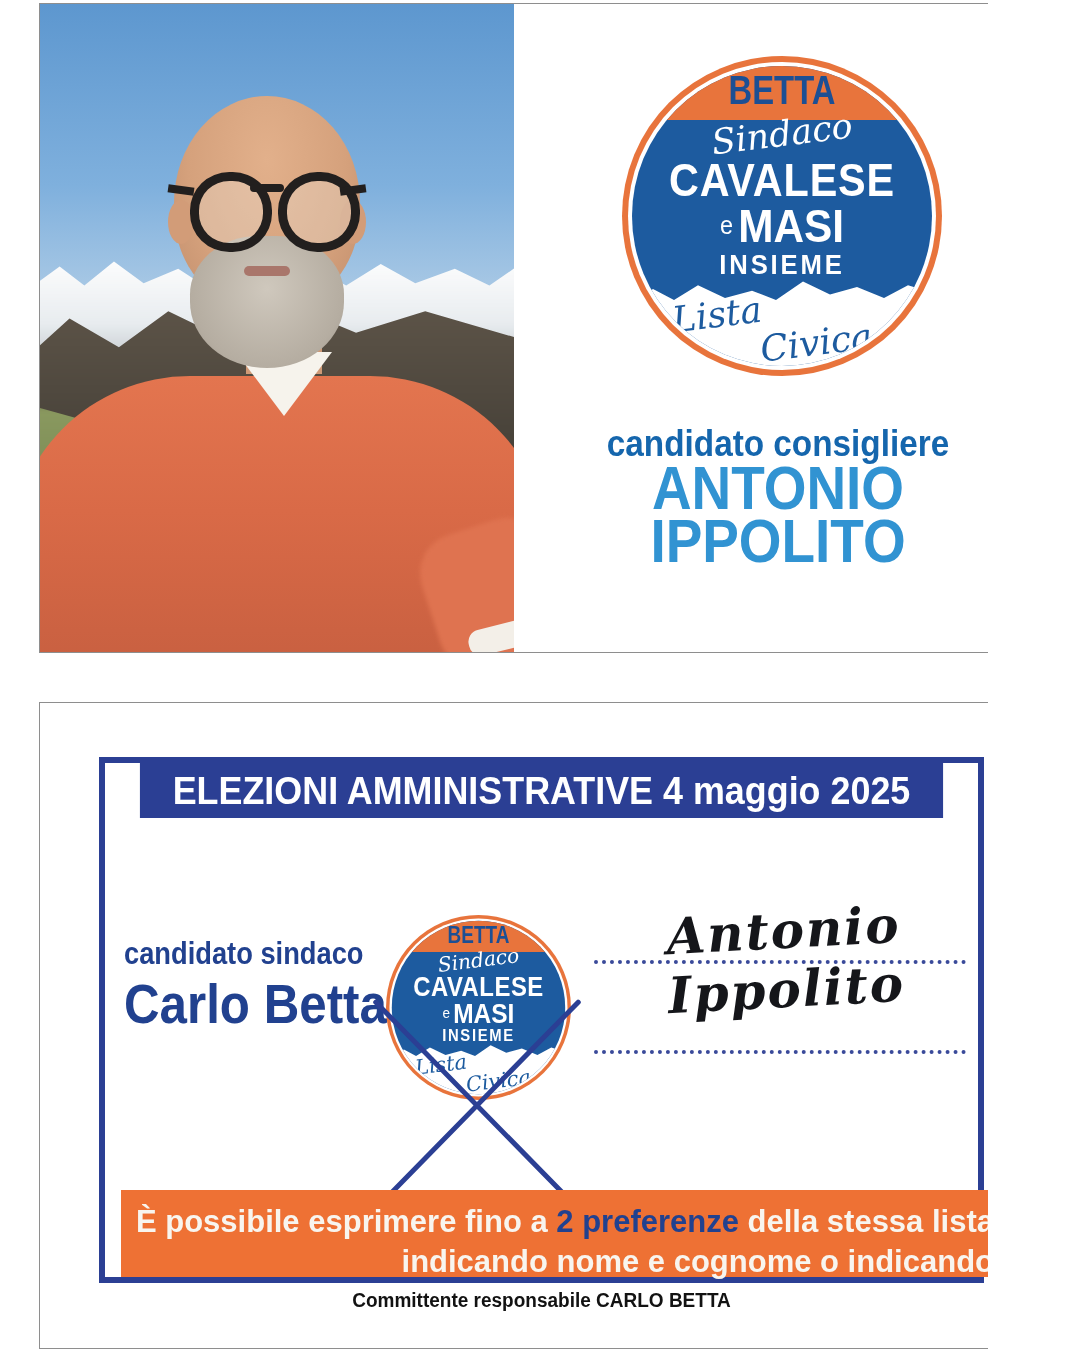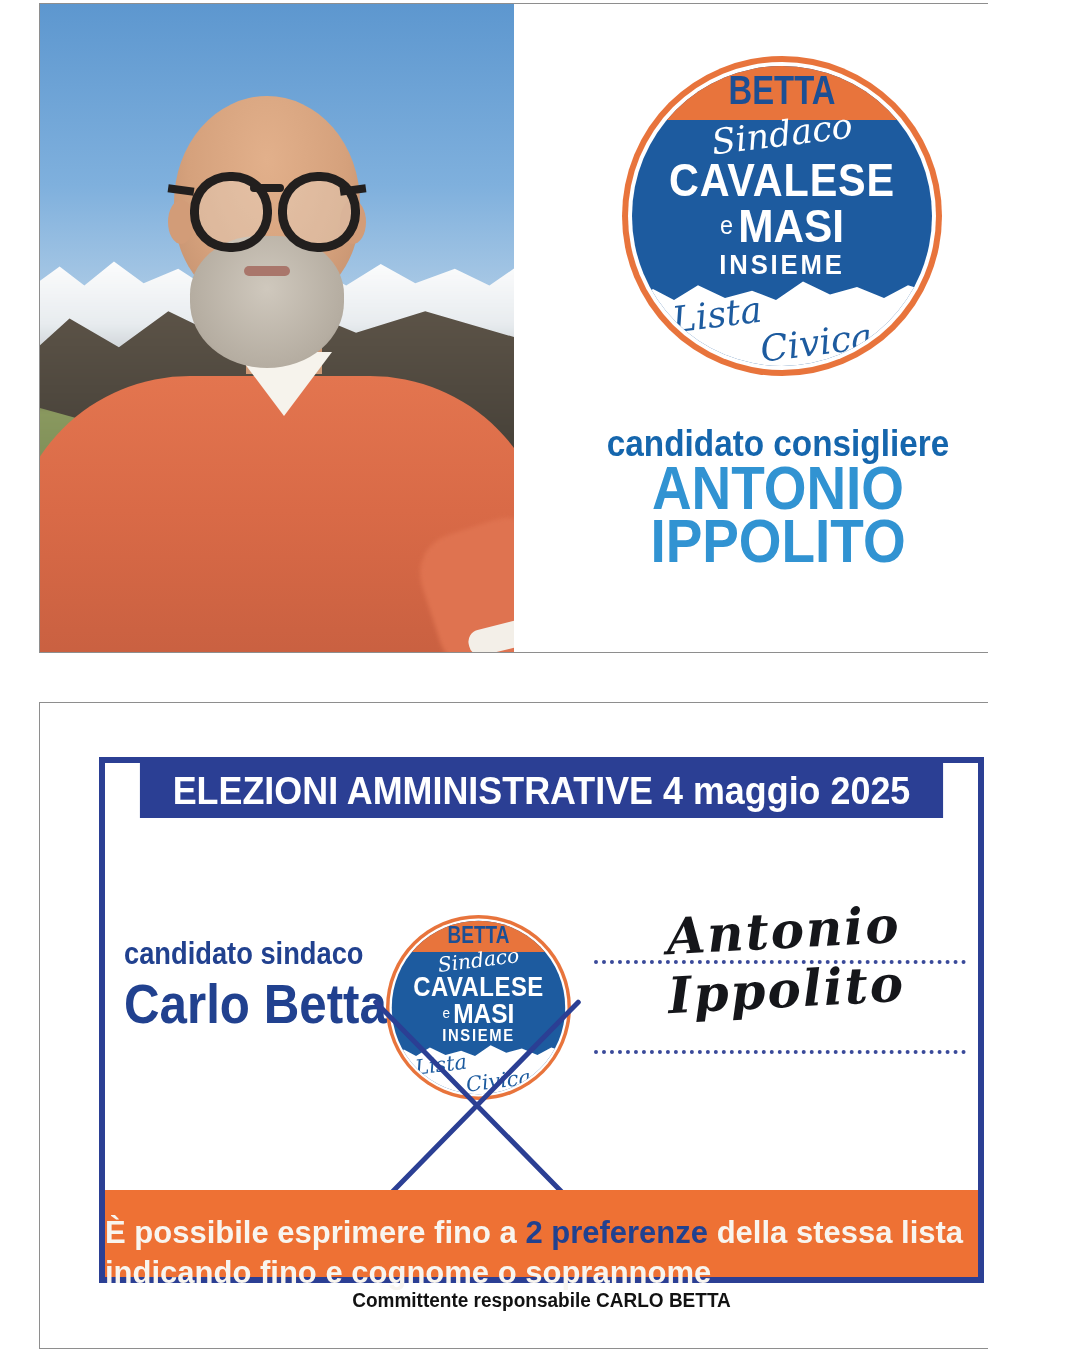--- a/index.html
+++ b/index.html
@@ -105,23 +105,23 @@
   .x-line{position:absolute;width:294px;height:5px;background:#2b3f94;border-radius:2px;}
   .x1{left:225px;top:232px;transform:rotate(45.6deg);transform-origin:center;}
   .x2{left:225px;top:232px;transform:rotate(-45.6deg);transform-origin:center;}
   .x-line.x1,.x-line.x2{top:340px;}
   .signature{position:absolute;left:480px;top:138px;width:400px;text-align:center;color:#15161a;
           font-family:"DejaVu Serif",serif;font-style:italic;font-weight:bold;font-size:50px;
           transform:rotate(-3deg);letter-spacing:2px;}
   .pref-line{position:absolute;width:372px;height:0;border-bottom:4px dotted #3a4a9a;}
   .pl1{left:489px;top:197px;}
   .pl2{left:489px;top:287px;}
-  .notice{position:absolute;left:0;top:427px;width:100%;height:87px;background:#ee7134;
-          color:#f8f5ef;font-weight:bold;font-size:31px;line-height:40px;text-align:left;
-          padding-top:23px;box-sizing:border-box;}
+  .notice{position:absolute;left:16px;top:427px;width:100%;height:87px;background:#ee7134;
+          color:#f8f5ef;font-weight:bold;font-size:31px;line-height:40px;text-align:right;
+          padding-top:12px;box-sizing:border-box;}
   .notice .hl{color:#21418f;}
   .ballot-footer{position:absolute;left:59px;top:586px;width:885px;text-align:center;color:#121212;
           font-weight:bold;font-size:20px;transform:scaleX(.95);}
 </style>
 </head>
 <body>
 
 <div class="page">
 
   <div class="card" id="card-top">
@@ -208,20 +208,20 @@
       <div class="x-line x1"></div>
       <div class="x-line x2"></div>
 
       <div class="signature">Antonio Ippolito</div>
       <div class="pref-line pl1"></div>
       <div class="pref-line pl2"></div>
 
       <div class="notice">
         <span>È possibile esprimere fino a </span><span class="hl">2 preferenze</span><span> della stessa lista</span>
         <br>
-        <span>indicando fino e cognome o soprannome</span>
+        <span>indicando nome e cognome o indicando</span>
       </div>
     </div>
 
     <div class="ballot-footer">Committente responsabile CARLO BETTA</div>
   </div>
 
 </div>
 
 </body></html>

